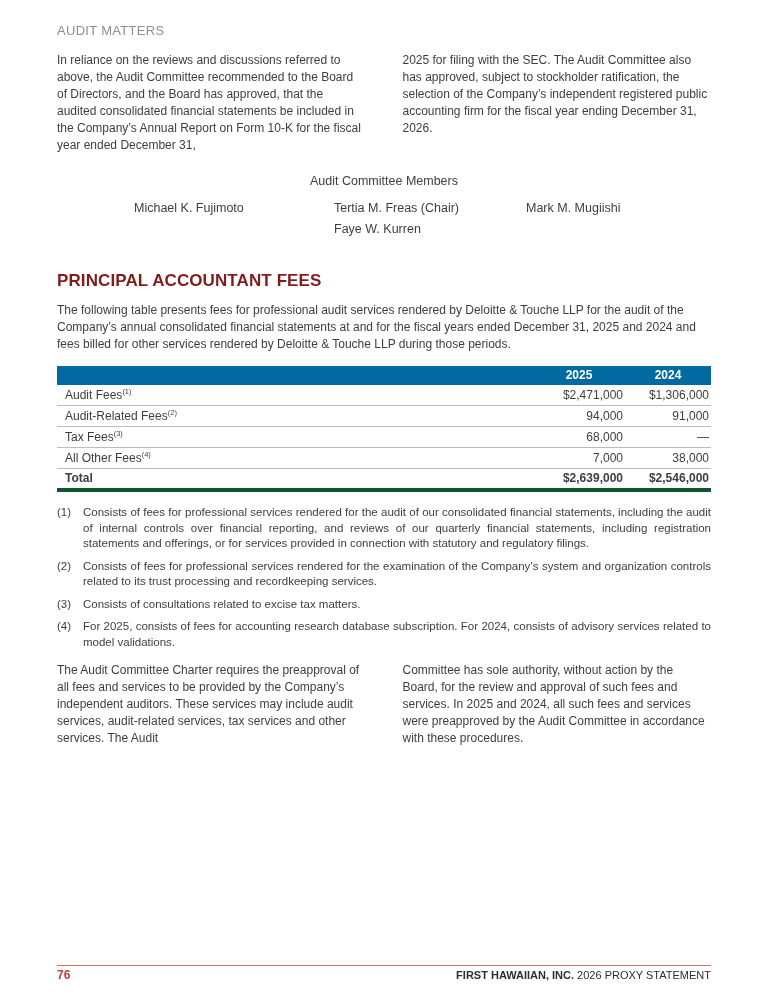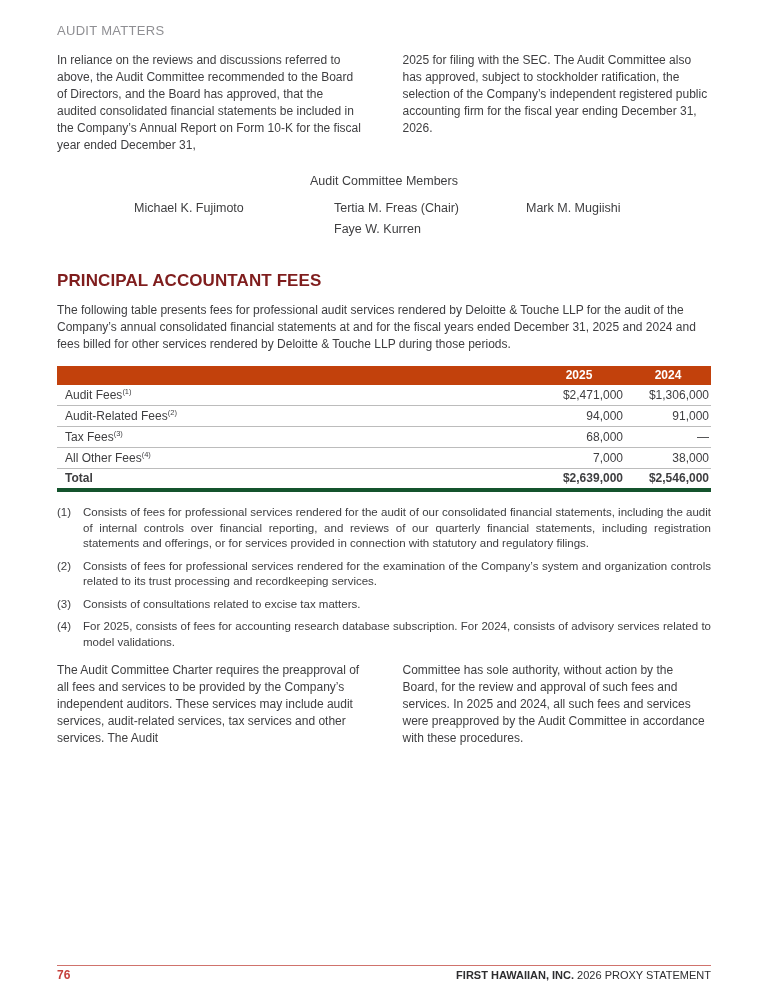--- a/index.html
+++ b/index.html
@@ -60,21 +60,21 @@
   .heading-1 { margin-top: 31px; }
   .heading-2 { margin-top: 22px; }
   .intro { margin-top: 11px; }
   table.fees {
     margin-top: 13px;
     width: 100%;
     border-collapse: collapse;
     font-size: 12px;
   }
   table.fees thead th {
-    background: #c2410c;
+    background: #0369a1;
     color: #ffffff;
     font-weight: bold;
     text-align: center;
     padding: 2px 2px 3px 2px;
     font-size: 12px;
   }
   table.fees th.label-col { width: auto; }
   table.fees .col-2025 { width: 92px; }
   table.fees .col-2024 { width: 86px; }
   table.fees tbody td {

